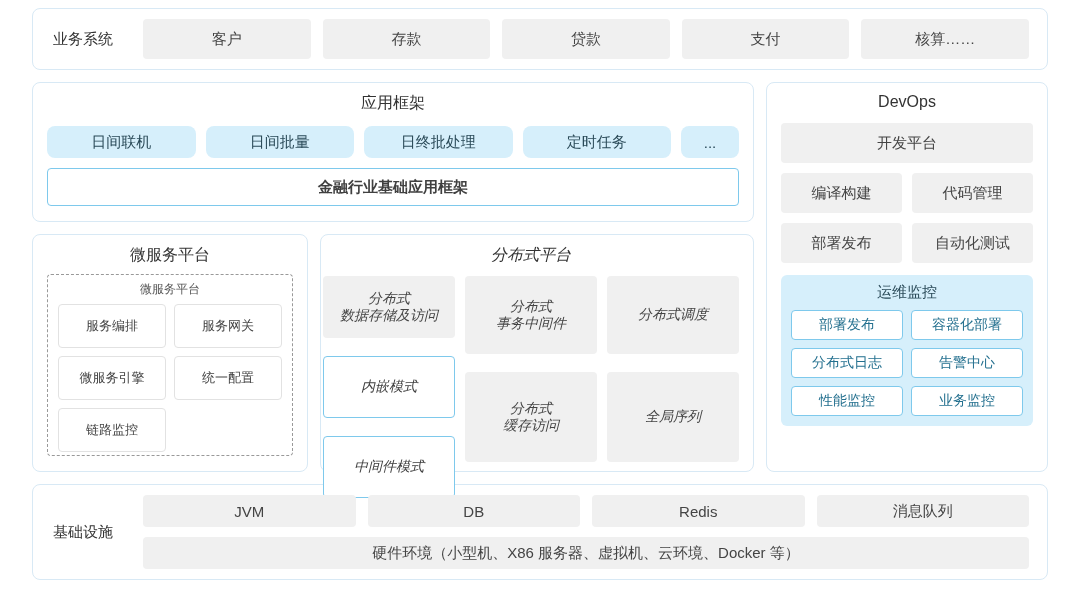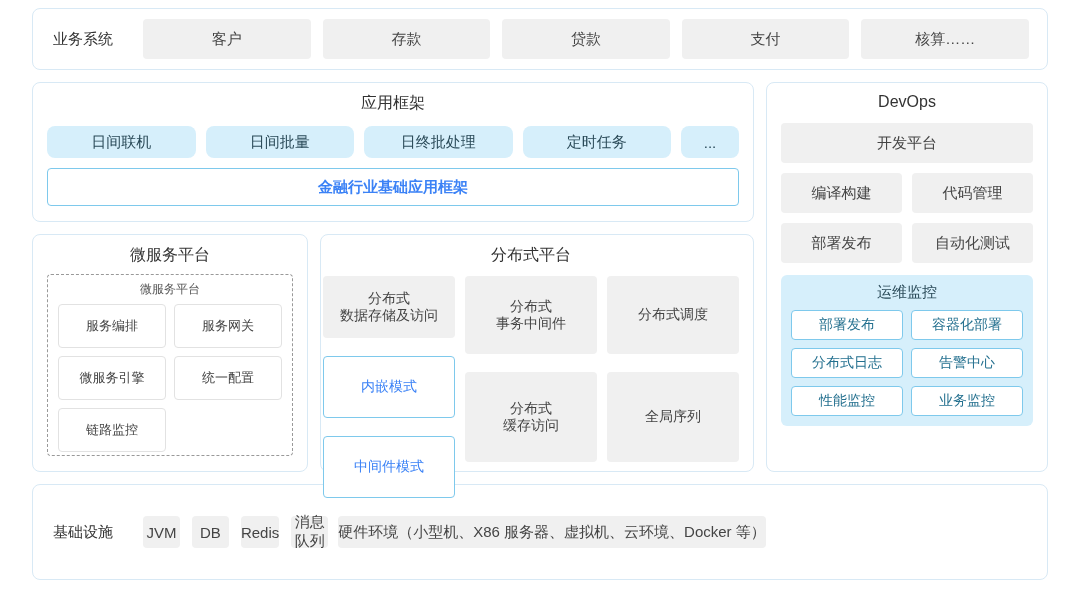--- a/index.html
+++ b/index.html
@@ -52,21 +52,21 @@
     box-sizing: border-box;
   }
   .outline-box {
     background: #ffffff;
     border: 1px solid #7ec9ec;
     border-radius: 4px;
     display: flex;
     align-items: center;
     justify-content: center;
     text-align: center;
-    color: #3b82f6;
+    color: #404040;
     font-size: 15px;
     box-sizing: border-box;
   }
   .white-box {
     background: #ffffff;
     border: 1px solid #e2e2e2;
     border-radius: 4px;
     display: flex;
     align-items: center;
     justify-content: center;
@@ -181,20 +181,21 @@
     display: grid;
     grid-template-columns: 1fr 1fr;
     grid-template-rows: repeat(3, 44px);
     gap: 8px;
   }
 
   .dist {
     flex: 1 1 auto;
     padding: 10px 14px 14px 2px;
     box-sizing: border-box;
+    font-style: italic;
   }
   .dist-grid {
     display: grid;
     grid-template-columns: repeat(3, 1fr);
     gap: 10px;
     margin-top: 10px;
   }
   .dist-grid .cell {
     height: 62px;
     font-size: 14px;
@@ -256,21 +257,21 @@
     padding: 0 18px 0 20px;
     gap: 14px;
   }
   .infra-label {
     width: 76px;
     flex: 0 0 76px;
   }
   .infra-right {
     flex: 1;
     display: flex;
-    flex-direction: row;
+    flex-direction: column;
     gap: 10px;
   }
   .infra-top {
     display: flex;
     gap: 12px;
   }
   .infra-top .grey-box {
     flex: 1;
     height: 32px;
   }

